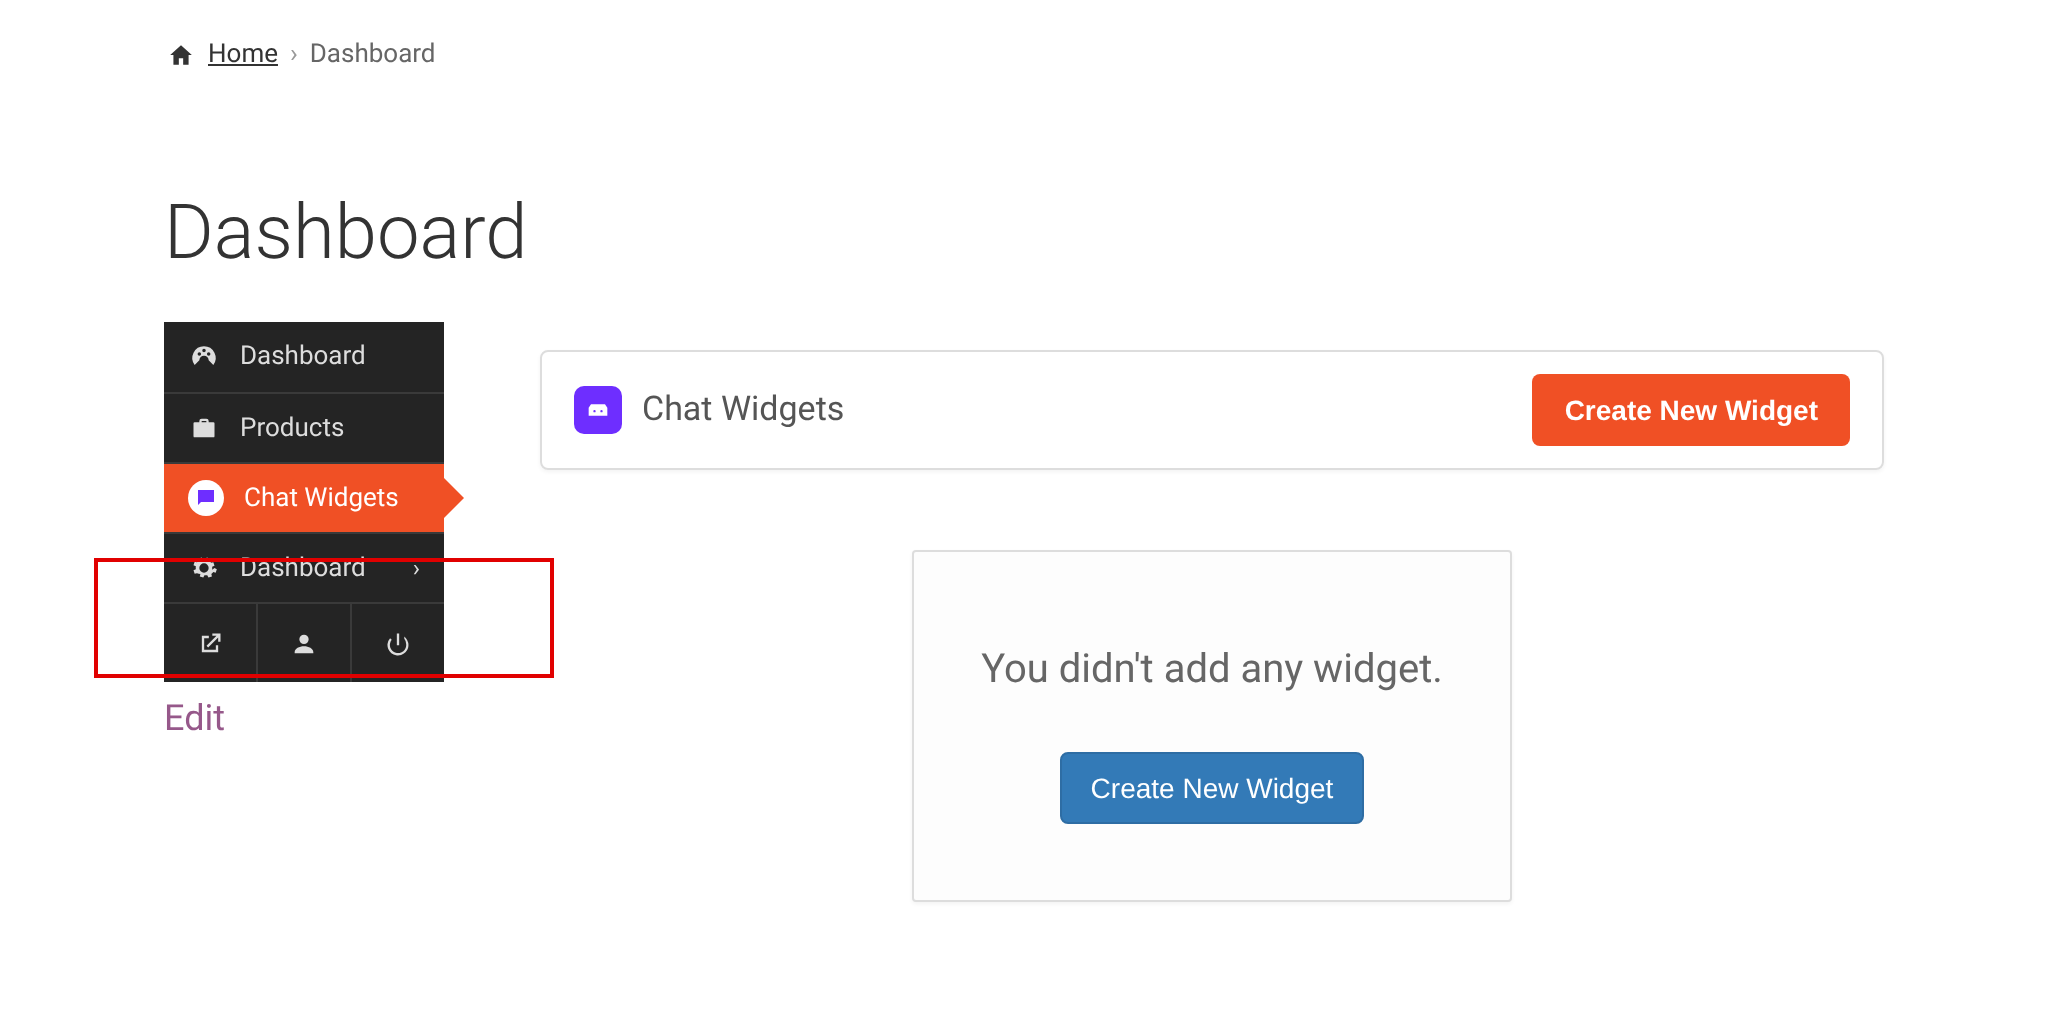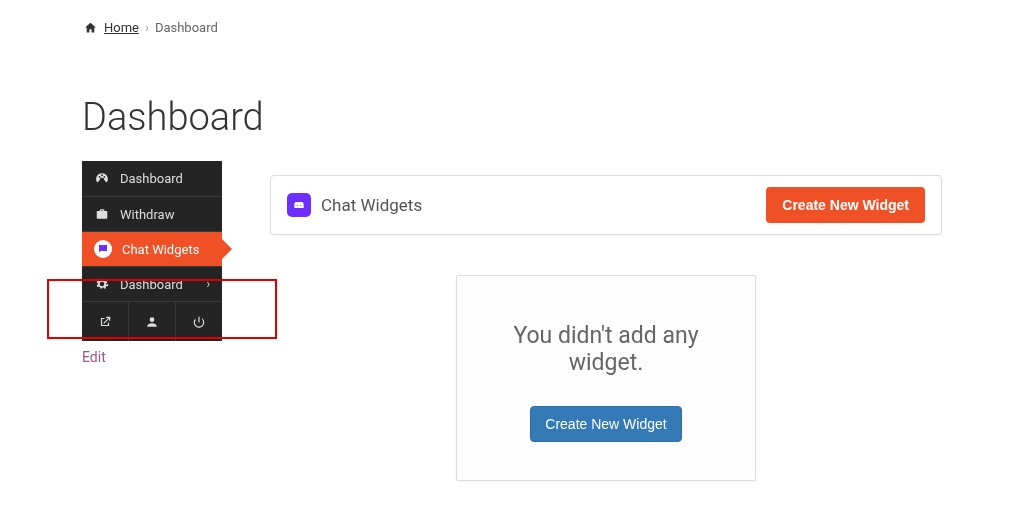--- a/index.html
+++ b/index.html
@@ -99,21 +99,21 @@
     justify-content: center;
     color: #ddd;
     border-right: 1px solid #3a3a3a;
     cursor: pointer;
   }
   .side-bottom .btn:last-child { border-right: none; }
   .edit-link {
     display: block;
     margin-top: 8px;
     color: #96588a;
-    font-size: 14px;
+    font-size: 18px;
     text-decoration: none;
   }
   
   .highlight-rect {
     position: absolute;
     border: 2px solid #e10000;
     pointer-events: none;
   }
   
   .main {
@@ -162,21 +162,21 @@
     margin: 0 auto;
     border: 1px solid #ddd;
     background: #fdfdfd;
     border-radius: 2px;
     padding: 46px 20px 38px 20px;
     text-align: center;
     box-shadow: 0 1px 2px rgba(0,0,0,0.05);
   }
   .empty-card .msg {
     color: #666;
-    font-size: 23px;
+    font-size: 20px;
     margin-bottom: 30px;
   }
   .btn-blue {
     background: #337ab7;
     color: #fff;
     border: 1px solid #2e6da4;
     border-radius: 4px;
     padding: 9px 14px;
     font-size: 14px;
     cursor: pointer;
@@ -214,21 +214,21 @@
           </span>
           <span>Dashboard</span>
         </div>
 
         <div class="side-item">
           <span class="side-icon">
             <svg width="14" height="14" viewBox="0 0 24 24" fill="#ddd">
                 <path d="M10 4h4a2 2 0 012 2v1h4a1 1 0 011 1v11a1 1 0 01-1 1H4a1 1 0 01-1-1V8a1 1 0 011-1h4V6a2 2 0 012-2zm0 3h4V6h-4v1z"></path>
               </svg>
           </span>
-          <span>Withdraw</span>
+          <span>Products</span>
         </div>
 
 
 
         <div class="side-item active">
           <span class="side-icon" style="background:#fff;border-radius:50%;width:18px;height:18px;">
             <svg width="12" height="12" viewBox="0 0 24 24" fill="#6e2eff">
                 <path d="M4 4h16v12H7l-3 3V4z"></path>
               </svg>
           </span>

